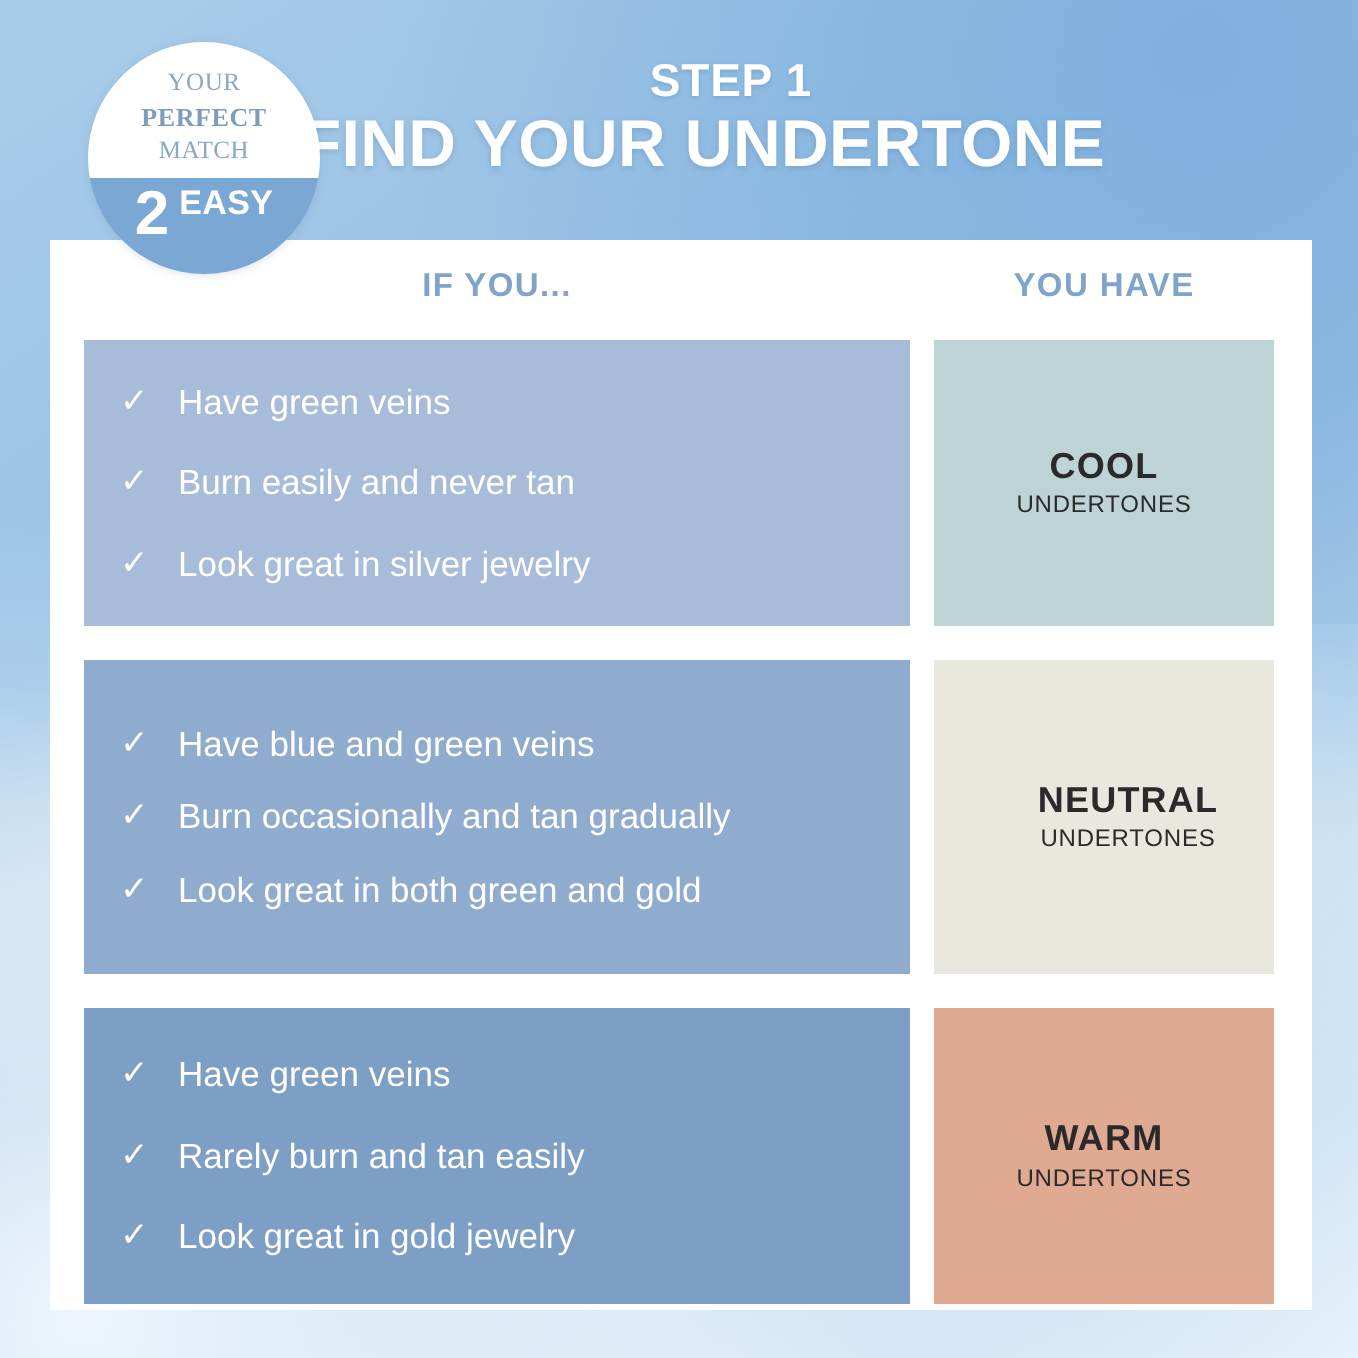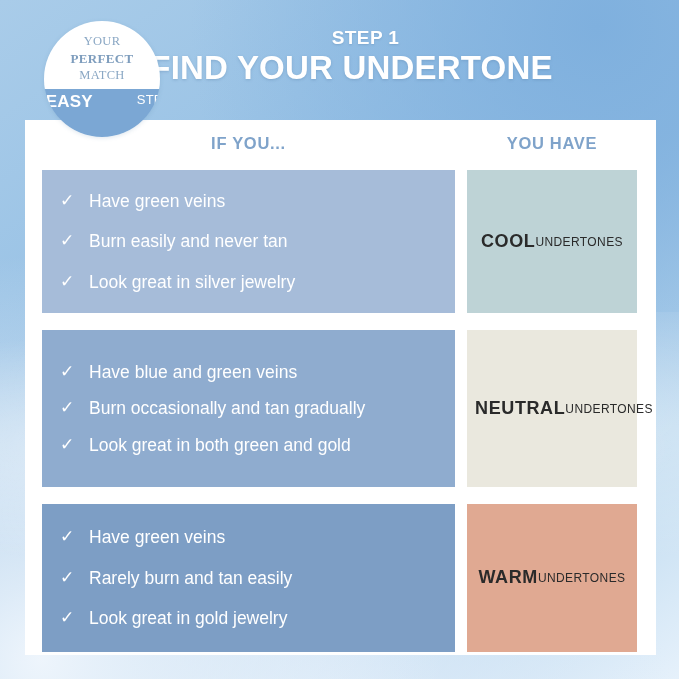--- a/index.html
+++ b/index.html
@@ -41,21 +41,21 @@
   
   .header {
     position: absolute;
     left: 0;
     top: 28px;
     width: 679px;
     text-align: center;
     z-index: 4;
   }
   .step-label {
-    font-size: 19px;
+    font-size: 23px;
     font-weight: bold;
     letter-spacing: 0.4px;
     color: #ffffff;
     line-height: 1.05;
     text-shadow: 0 1px 2px rgba(90,130,170,0.35);
     padding-left: 52px;
   }
   .main-title {
     font-size: 33px;
     font-weight: bold;
@@ -120,21 +120,21 @@
   }
   .badge-num {
     color: #ffffff;
     font-size: 31px;
     font-weight: bold;
     line-height: 0.95;
     margin-right: 5px;
   }
   .badge-words {
     display: flex;
-    flex-direction: row;
+    flex-direction: column;
     line-height: 1.0;
     padding-top: 1px;
     gap: 44px;
   }
   .badge-words .bw1 {
     color: #ffffff;
     font-weight: bold;
     font-size: 17px;
     letter-spacing: 0.2px;
   }
@@ -198,20 +198,21 @@
     padding: 14px 18px 14px 18px;
     display: flex;
     flex-direction: column;
     justify-content: center;
   }
   .panel-right {
     width: 170px;
     margin-left: 12px;
     box-sizing: border-box;
     display: flex;
+    flex-direction: column;
     align-items: center;
     justify-content: center;
     text-align: center;
   }
 
   
   .row.r1 .panel-left, .row.r1 .panel-right { height: 143px; }
   .row.r2 .panel-left, .row.r2 .panel-right { height: 157px; }
   .row.r3 .panel-left, .row.r3 .panel-right { height: 148px; }
 

